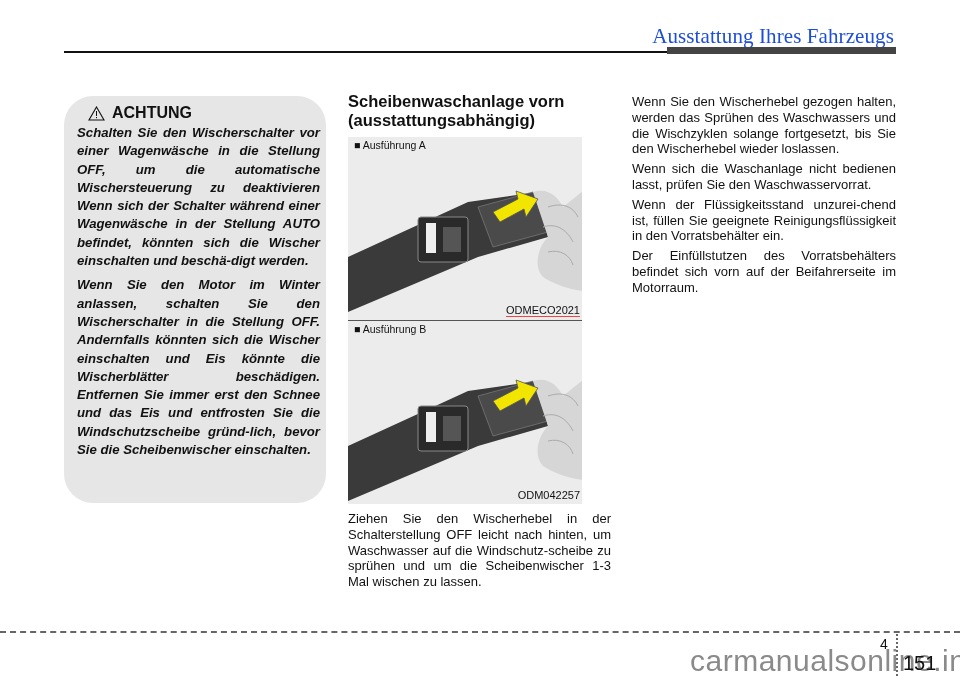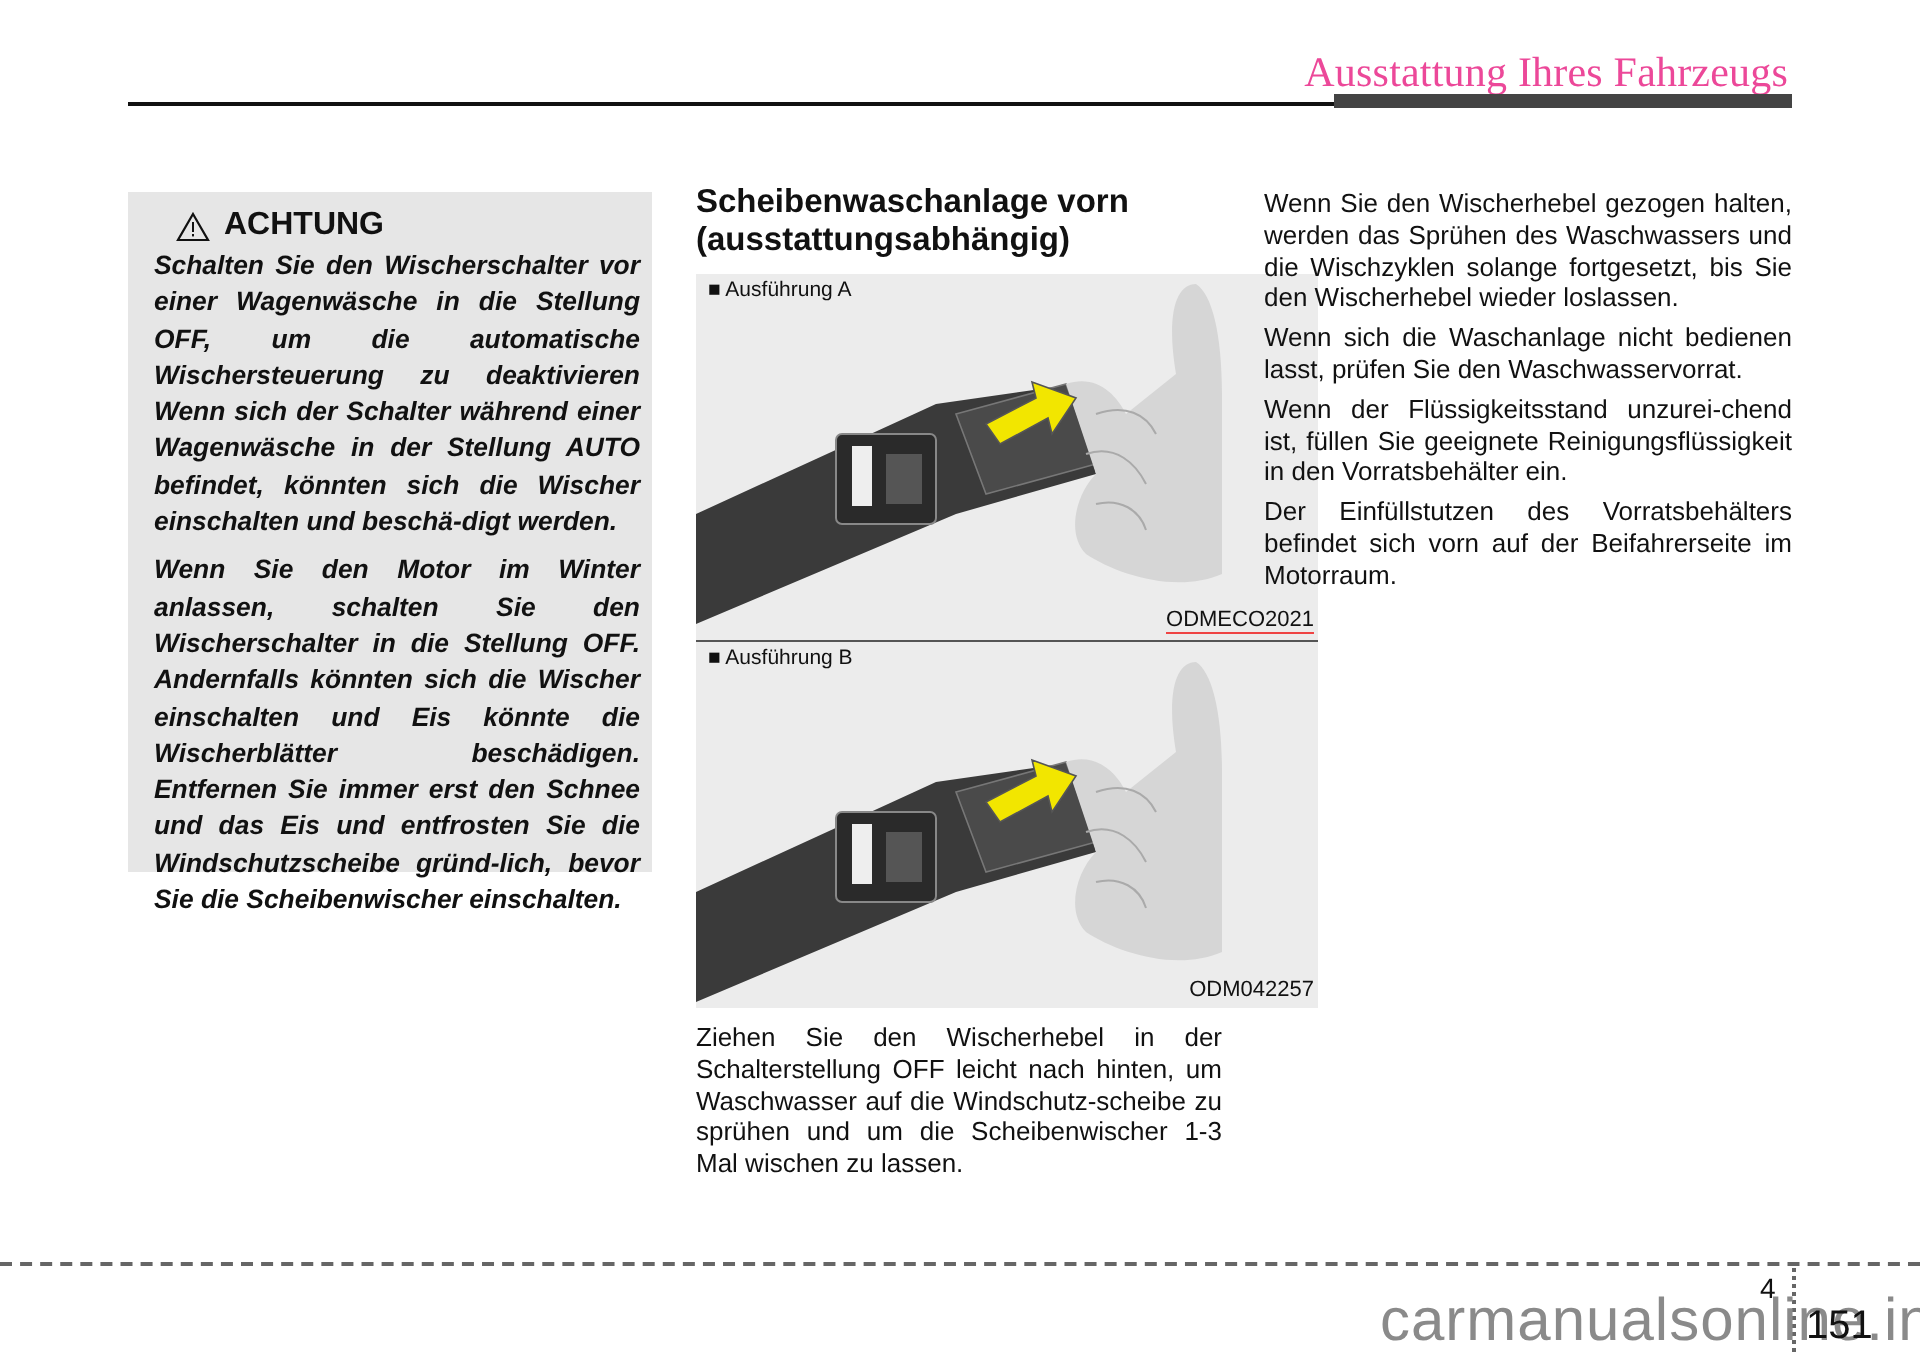--- a/index.html
+++ b/index.html
@@ -1,28 +1,28 @@
 <!DOCTYPE html>
 <html><head>
 <meta charset="utf-8">
 <style>
   html, body { margin:0; padding:0; background:#ffffff; }
   body { width:960px; height:676px; position:relative; overflow:hidden; font-family:"Liberation Sans", sans-serif; color:#111; }
-  .header-title { position:absolute; right:66px; top:24px; font-family:"Liberation Serif", serif; font-size:21px; color:#ec4899; letter-spacing:0.1px; }
+  .header-title { position:absolute; right:66px; top:24px; font-family:"Liberation Serif", serif; font-size:21px; color:#1d4ed8; letter-spacing:0.1px; }
   .header-line { position:absolute; left:64px; top:51px; width:604px; height:2px; background:#111; }
   .header-bar { position:absolute; left:667px; top:47px; width:229px; height:7px; background:#444; }
 
-  .warn-box { position:absolute; left:64px; top:96px; width:262px; height:340px; background:#e6e6e6; box-sizing:border-box; padding:6px 6px 0 13px; }
+  .warn-box { position:absolute; left:64px; top:96px; width:262px; height:407px; background:#e6e6e6; box-sizing:border-box; padding:6px 6px 0 13px;border-radius:29px; }
   .warn-head { display:flex; align-items:center; font-weight:bold; font-size:16px; margin-left:11px; height:22px; }
   .warn-head svg { margin-right:7px; }
   .warn-p { font-weight:bold; font-style:italic; font-size:13.2px; line-height:18.3px; text-align:justify; margin:0 0 6px 0; }
 
   .col2 { position:absolute; left:348px; top:92px; width:264px; }
   .sec-title { font-weight:bold; font-size:16.5px; line-height:19px; margin:0; }
-  .fig { position:absolute; left:348px; width:311px; height:183px; background:#ececec; overflow:hidden; }
+  .fig { position:absolute; left:348px; width:234px; height:183px; background:#ececec; overflow:hidden; }
   .fig-a { top:137px; }
   .fig-b { top:320px; border-top:1px solid #555; }
   .fig-label { position:absolute; left:6px; top:2px; font-size:10.5px; color:#111; }
   .fig-code { position:absolute; right:2px; bottom:3px; font-size:11px; color:#111; }
   .fig-a .fig-code { border-bottom:1px solid #ef4444; }
   .col2-body { position:absolute; left:348px; top:511px; width:263px; font-size:13px; line-height:15.8px; text-align:justify; margin:0; }
 
   .col3 { position:absolute; left:632px; top:94px; width:264px; }
   .col3 p { font-size:13px; line-height:15.8px; text-align:justify; margin:0 0 4px 0; }
 

